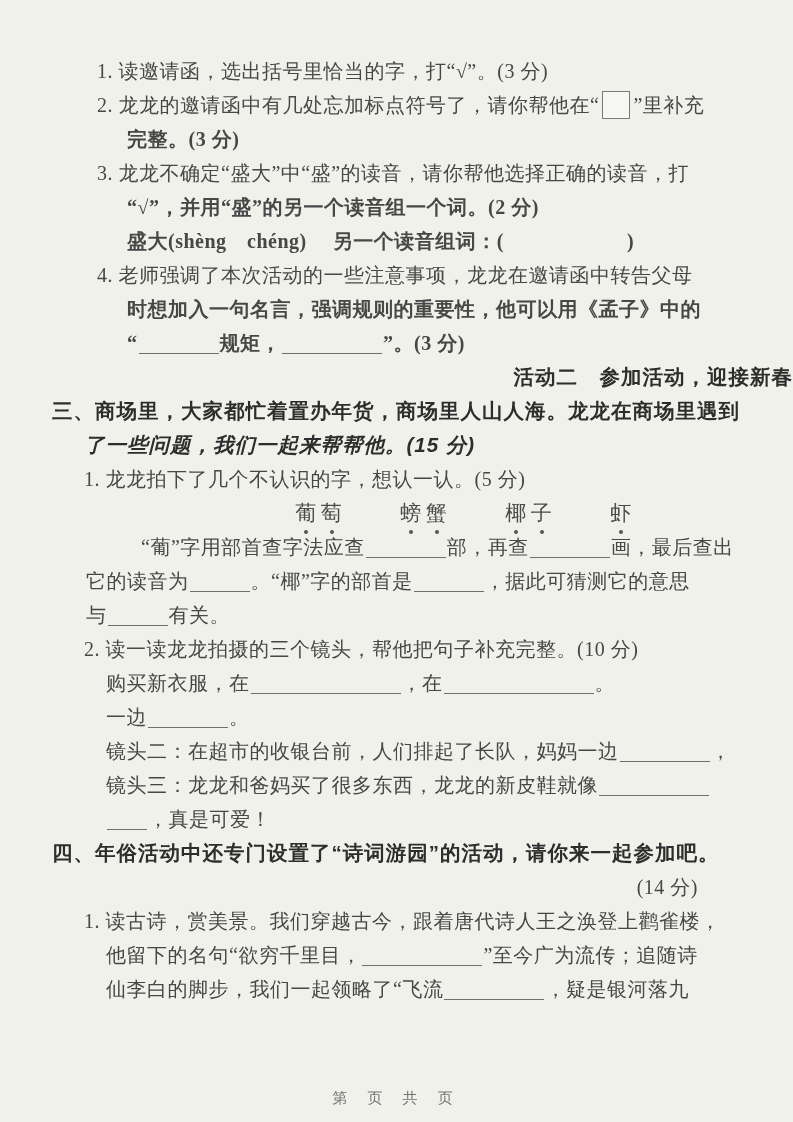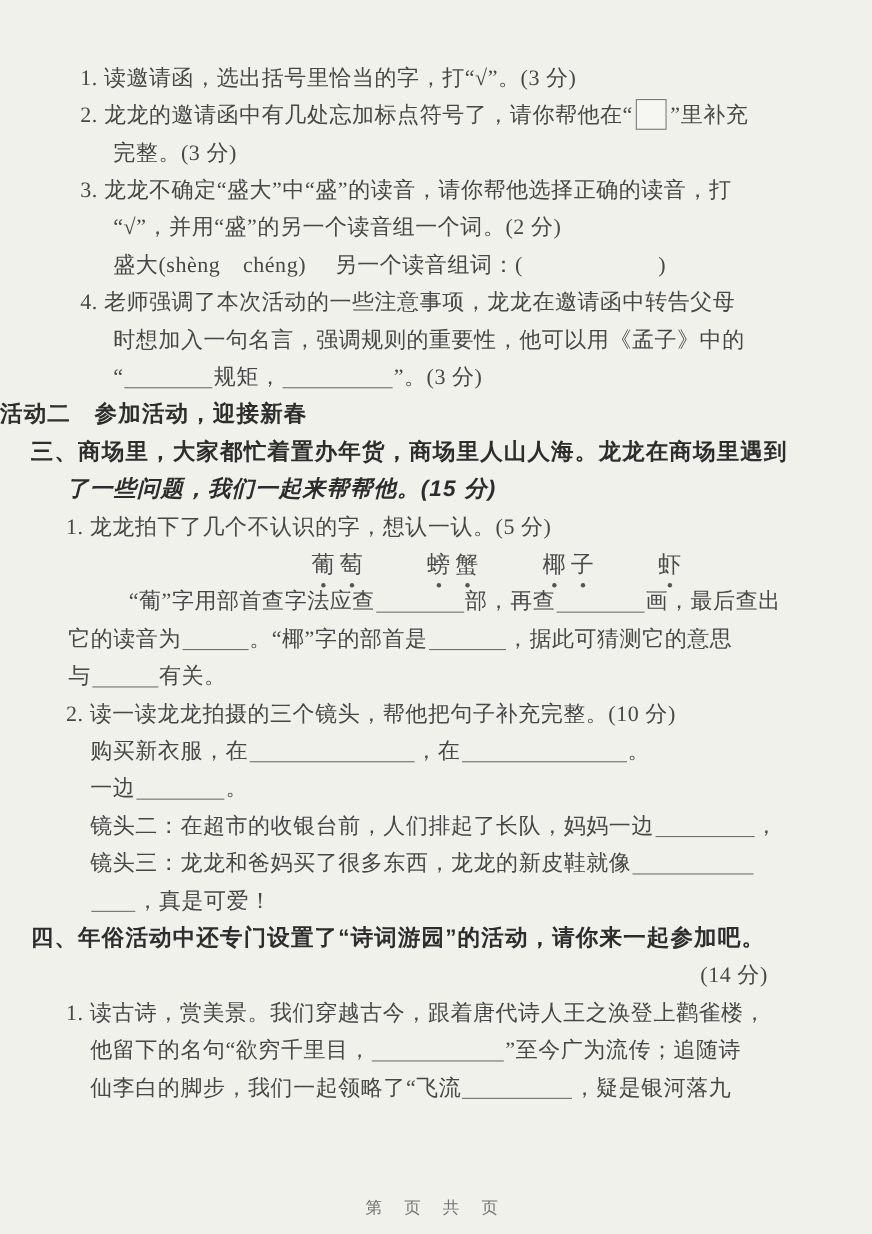--- a/index.html
+++ b/index.html
@@ -5,45 +5,45 @@
   html, body { margin: 0; padding: 0; }
   .page {
     position: relative;
     width: 793px;
     height: 1122px;
     background: #f1f1ec;
     overflow: hidden;
     font-family: "Liberation Serif", serif;
     color: #474747;
   }
-  .content { padding-top: 54px; }
+  .content { padding-top: 54px; padding-left: 24px; }
   .line {
     height: 34px;
     line-height: 34px;
     font-size: 20px;
     white-space: nowrap;
     letter-spacing: 0.5px;
   }
   
   .item-a   { padding-left: 73px; }
-  .cont-a   { padding-left: 103px; }
+  .cont-a   { padding-left: 103px; font-weight: bold; }
   .item-b   { padding-left: 60px; }
   .cont-b   { padding-left: 82px; }
   .para     { padding-left: 62px; }
   .para-indent { padding-left: 117px; }
   .section, .section-cont, .center-bold {
     font-family: "Liberation Sans", sans-serif;
     font-weight: 700;
     color: #2d2d2d;
     font-size: 20.5px;
     letter-spacing: 1px;
   }
   .section { padding-left: 28px; }
   .section-cont { padding-left: 60px; font-style: italic; }
-  .center-bold { text-align: left; }
+  .center-bold { text-align: right; }
   .right { text-align: right; padding-right: 95px; }
   .words { text-align: center; font-size: 21px; padding-left: 110px; color: #4a4a4a; }
   .words .word { margin: 0 27px; display: inline-block; text-align: center; }
   .char-dot { position: relative; margin: 0 2px; display: inline-block; }
   .char-dot::after {
     content: "";
     position: absolute;
     left: 50%;
     bottom: -4px;
     width: 4px;

